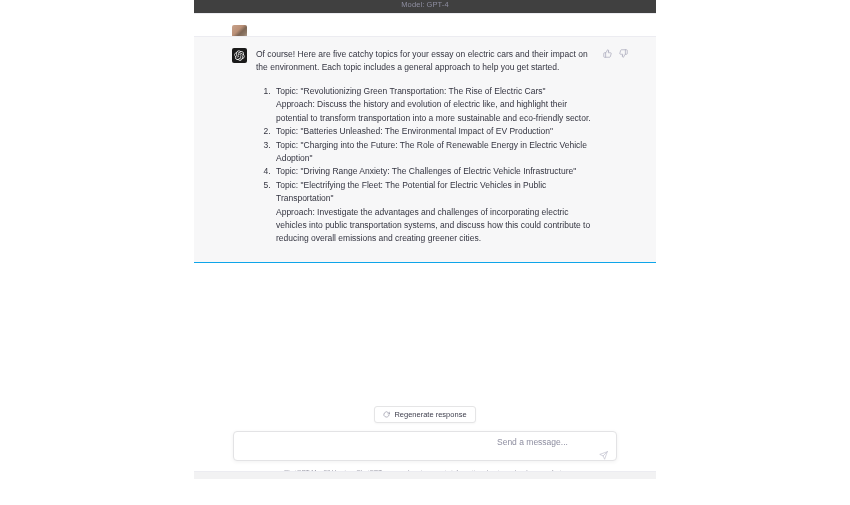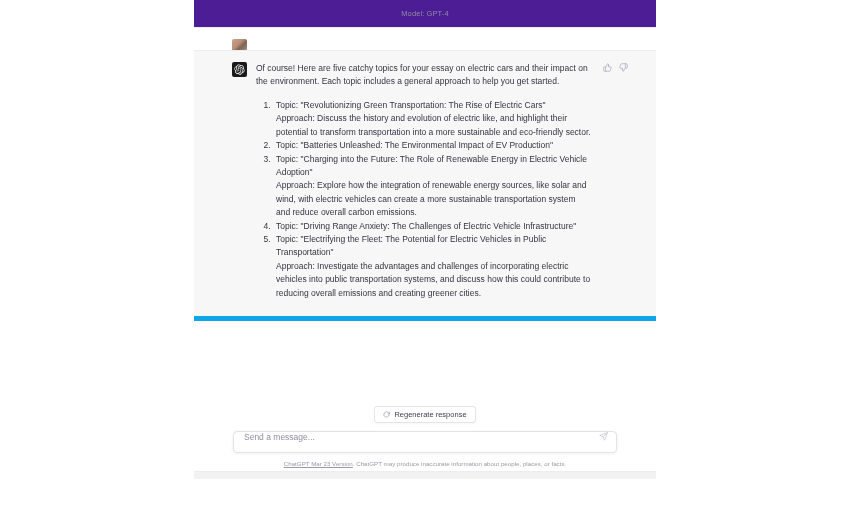--- a/index.html
+++ b/index.html
@@ -20,43 +20,42 @@
   .column {
     position: absolute;
     left: 194px;
     top: 0;
     width: 462px;
     height: 505px;
     background: #ffffff;
   }
   
   .model-header {
-    height: 28px;
-    background: #4c1d95;
+    height: 14px;
+    background: #404040;
     border-bottom: 1px solid #ececf1;
     display: flex;
-    align-items: center;
     justify-content: center;
   }
   .model-header-text {
     font-size: 7.5px;
     color: #8e8ea0;
     letter-spacing: 0.1px;
   }
   
   .msg {
     display: flex;
     padding: 11px 16px 11px 38px;
     position: relative;
   }
   .msg.user { background: #ffffff; }
   .msg.assistant {
     background: #f7f7f8;
     border-top: 1px solid #ececf1;
-    border-bottom: 5px solid #0ea5e9;
+    border-bottom: 1px solid #0ea5e9;
     padding-bottom: 16px;
   }
   .avatar {
     position: absolute;
     left: 38px;
     top: 11px;
     width: 15px;
     height: 15px;
     border-radius: 2px;
     flex: none;
@@ -133,28 +132,29 @@
     font-size: 7.5px;
     color: #40414f;
     cursor: pointer;
     box-shadow: 0 1px 2px rgba(0,0,0,0.035);
   }
   .regen-icon { width: 7px; height: 7px; color: #8e8ea0; display: block; }
   .regen-icon svg { width: 7px; height: 7px; display: block; }
   .input-wrap {
     margin: 8px auto 0;
     width: 384px;
-    height: 22px;
+    height: 30px;
     background: #ffffff;
     border: 1px solid #e3e3e5;
     border-radius: 4px;
     box-shadow: 0 1px 4px rgba(0,0,0,0.06);
     display: flex;
-    align-items: flex-start;
+    align-items: flex-end;
     padding: 0 8px 0 10px;
+    flex-direction: column;
   }
   .input-field {
     flex: 1;
     border: none;
     outline: none;
     font-family: "Liberation Sans", sans-serif;
     font-size: 8.5px;
     color: #343541;
     background: transparent;
   }
@@ -207,21 +207,20 @@
         <ol class="topic-list">
           <li>
             <span class="topic-line">Topic: "Revolutionizing Green Transportation: The Rise of Electric Cars"</span>
             <span class="approach-line">Approach: Discuss the history and evolution of electric like, and highlight their potential to transform transportation into a more sustainable and eco-friendly sector.</span>
           </li>
           <li>
             <span class="topic-line">Topic: "Batteries Unleashed: The Environmental Impact of EV Production"</span>
           </li>
           <li>
             <span class="topic-line">Topic: "Charging into the Future: The Role of Renewable Energy in Electric Vehicle Adoption"</span>
-            <span class="approach-line">Approach: Explore how the integration of renewable energy sources, like solar and wind, with electric vehicles can create a more sustainable transportation system and reduce overall carbon emissions.</span>
           </li>
           <li>
             <span class="topic-line">Topic: "Driving Range Anxiety: The Challenges of Electric Vehicle Infrastructure"</span>
           </li>
           <li>
             <span class="topic-line">Topic: "Electrifying the Fleet: The Potential for Electric Vehicles in Public Transportation"</span>
             <span class="approach-line">Approach: Investigate the advantages and challenges of incorporating electric vehicles into public transportation systems, and discuss how this could contribute to reducing overall emissions and creating greener cities.</span>
           </li>
         </ol>
       </div>

